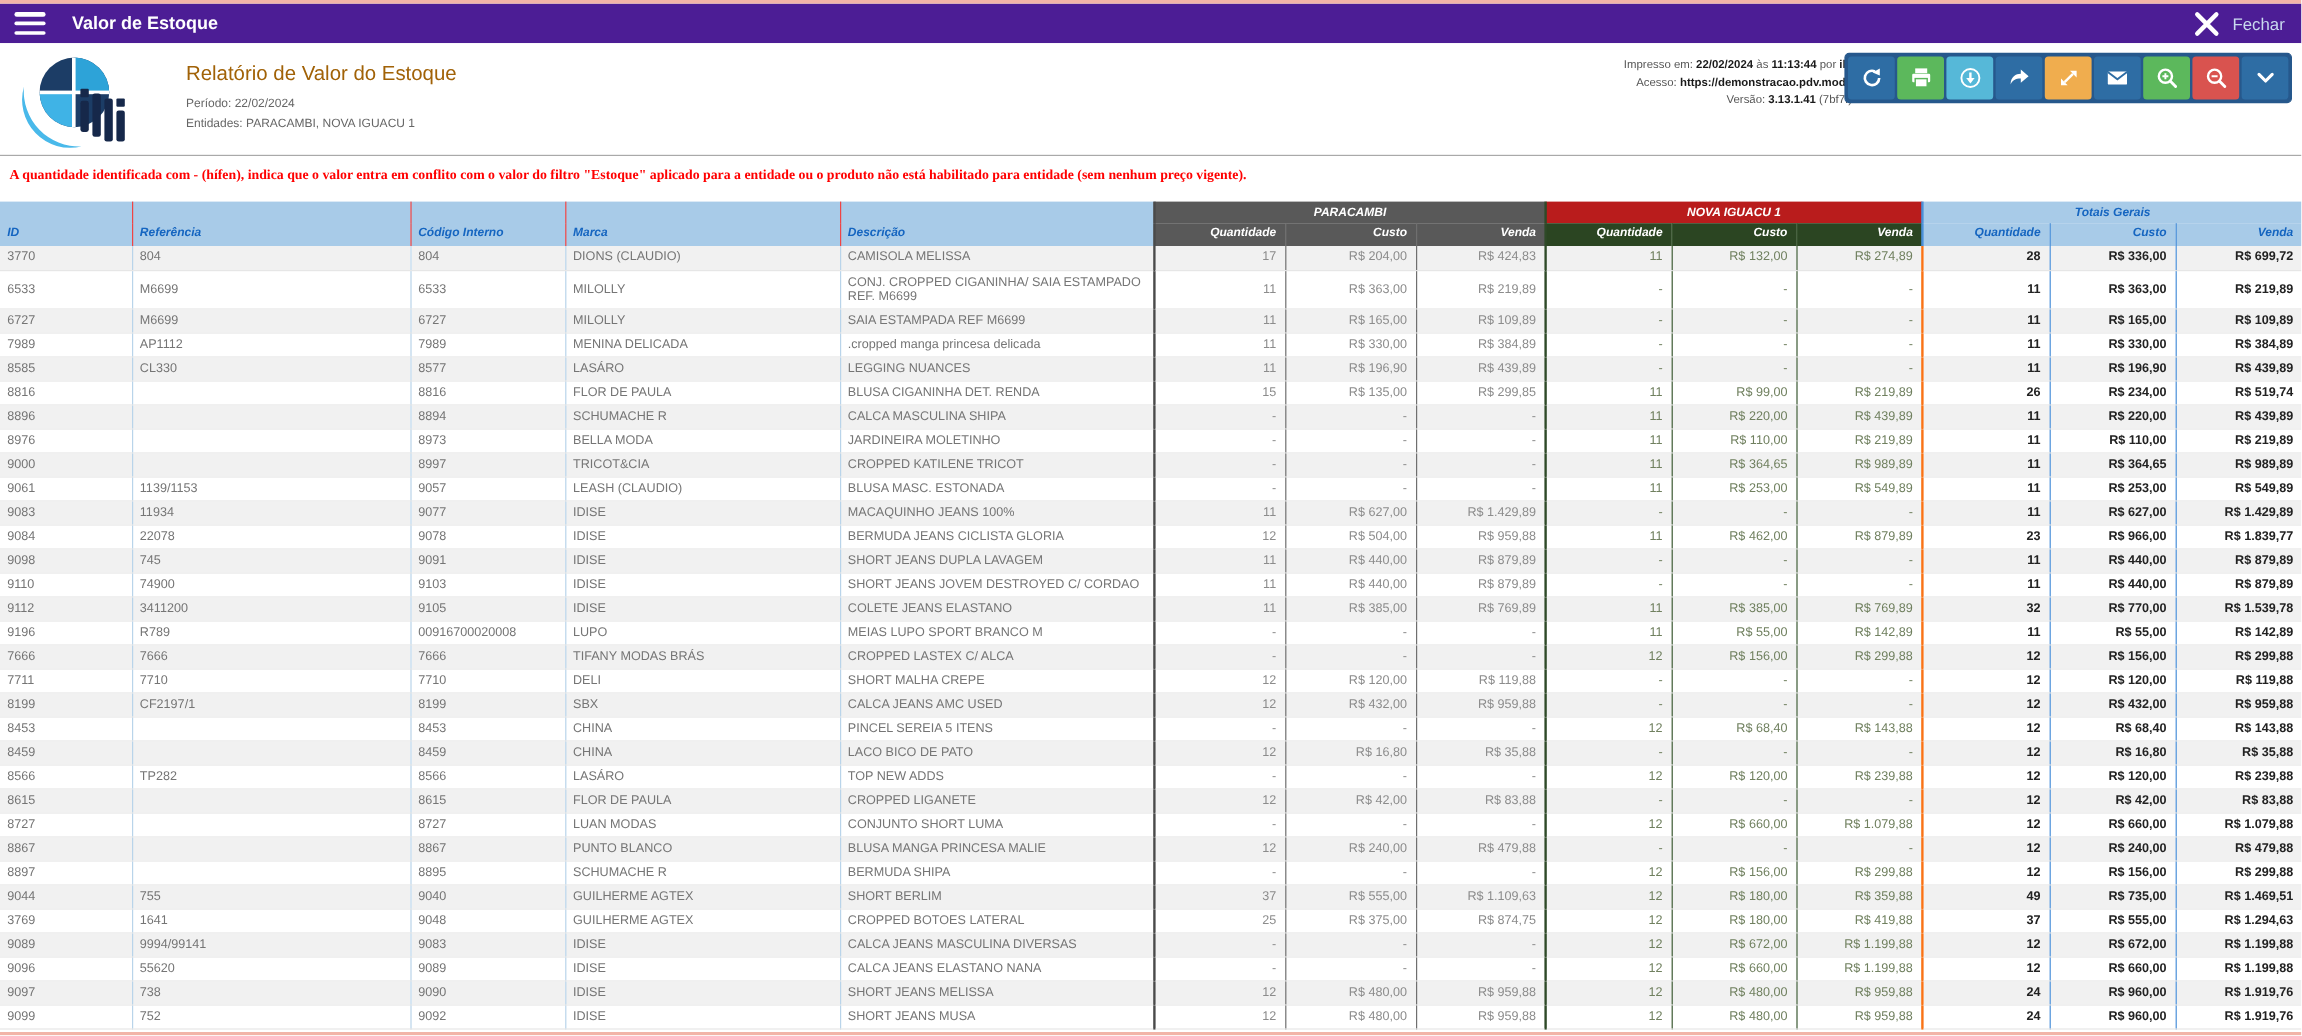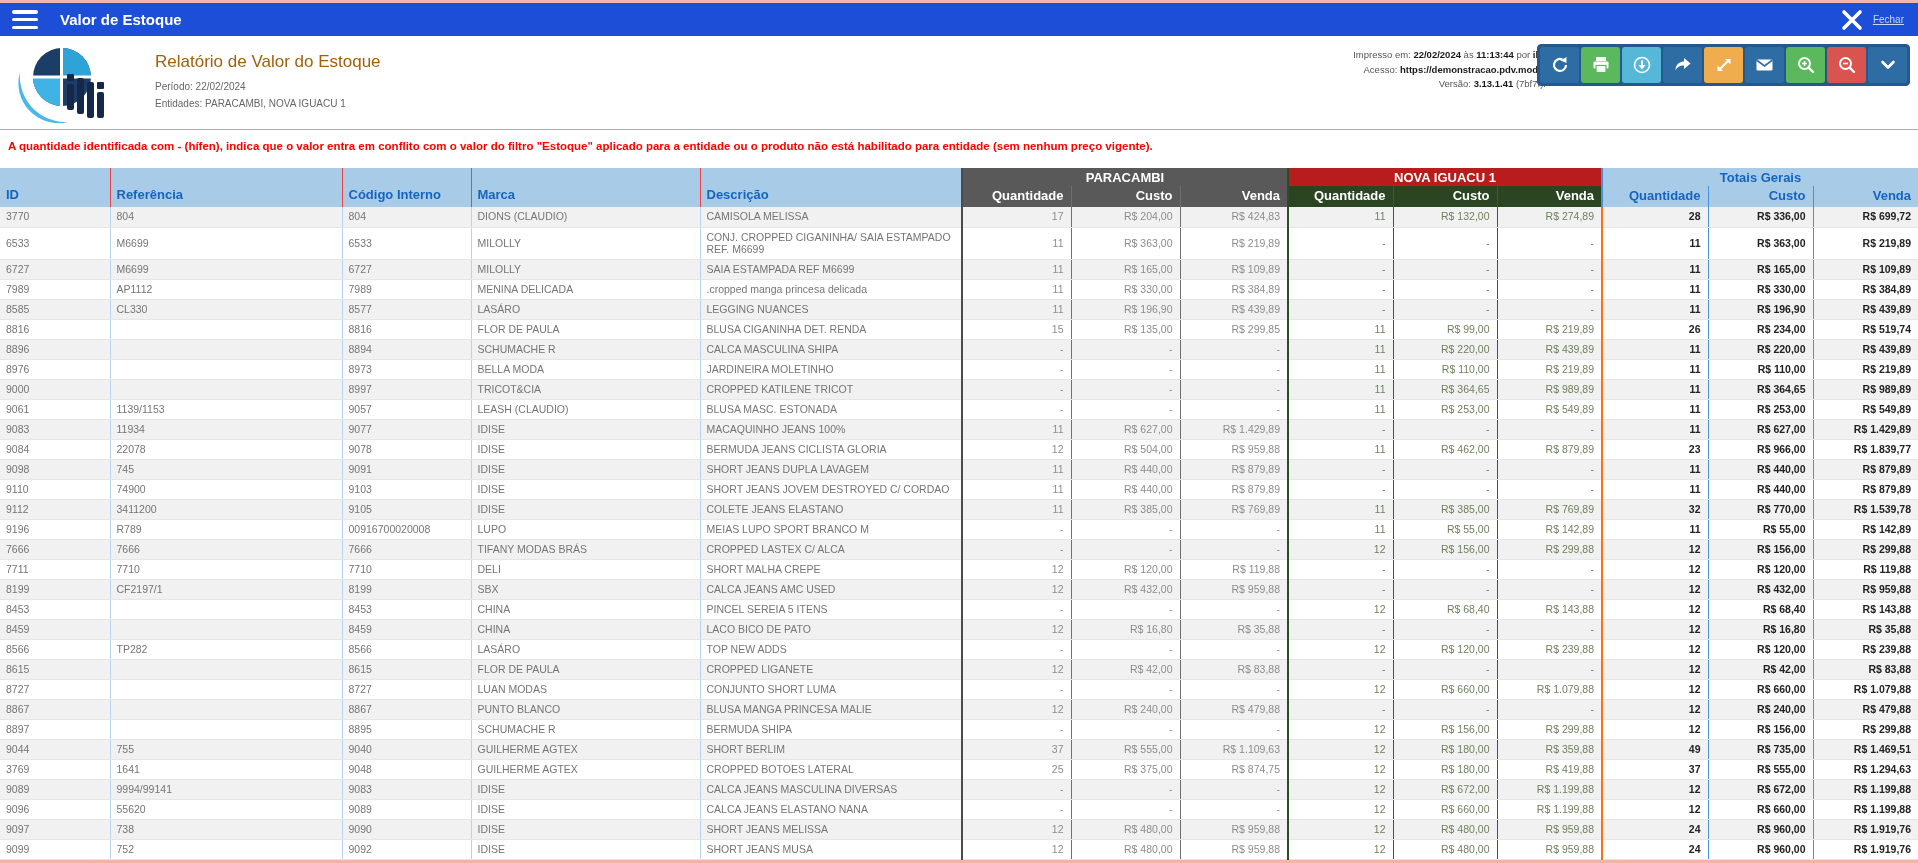--- a/index.html
+++ b/index.html
@@ -2,51 +2,51 @@
 <html><head>
 <meta charset="utf-8">
 <style>
   * { margin:0; padding:0; box-sizing:border-box; }
   html,body { width:1918px; height:863px; background:#fff; font-family:"Liberation Sans", sans-serif; }
   .page { position:relative; width:1918px; height:863px; overflow:hidden; background:#fff; }
   .edge { position:absolute; left:0; right:0; height:3px; background:#f2b4a8; z-index:10; }
   .edge-top { top:0; } .edge-bottom { bottom:0; }
 
   
-  .topbar { position:absolute; top:3px; left:0; right:0; height:33px; background:#1d4ed8; display:flex; align-items:center; padding:0 14px 0 12px; }
+  .topbar { position:absolute; top:3px; left:0; right:0; height:33px; background:#4c1d95; display:flex; align-items:center; padding:0 14px 0 12px; }
   .hamburger { width:26px; height:19px; display:flex; flex-direction:column; justify-content:space-between; cursor:pointer; }
   .hamburger span { display:block; height:3.5px; background:#fff; border-radius:2px; }
   .topbar-title { color:#fff; font-size:15px; font-weight:700; margin-left:22px; }
   .close-area { margin-left:auto; display:flex; align-items:center; gap:9px; cursor:pointer; }
-  .close-label { color:#c9d9ef; font-size:10px;text-decoration:underline; }
+  .close-label { color:#c9d9ef; font-size:14px; }
 
   
   .report-header { position:absolute; top:36px; left:0; right:0; height:93px; background:#fff; }
   .logo { position:absolute; left:12px; top:8px; }
   .titles { position:absolute; left:155px; top:16px; }
   .report-title { font-size:17px; font-weight:400; color:#a16207; }
   .report-sub { font-size:10px; color:#666; margin-top:9px; }
   .report-sub + .report-sub { margin-top:6px; }
   .meta { position:absolute; right:372px; top:12px; text-align:right; font-size:9.5px; color:#555; line-height:1.55; white-space:nowrap; }
   .meta b { color:#1a1a1a; }
   .toolbar { position:absolute; right:8px; top:8px; background:#26588c; border:1px solid #26588c; border-radius:4px; display:flex; gap:2px; padding:2px; }
   .tbtn { width:39px; height:36px; border-radius:3px; display:flex; align-items:center; justify-content:center; cursor:pointer; }
 
   
   .warning-wrap { position:absolute; top:129px; left:0; right:0; border-top:1px solid #a9a9a9; padding:10px 8px 0 8px; }
-  .warning { color:#ff0000; font-size:11.5px; font-weight:700; }
+  .warning { color:#ff0000; font-size:11.5px; font-weight:700;font-family:Liberation Serif, serif; }
 
   
   table { position:absolute; top:168px; left:0; width:1918px; border-collapse:collapse; table-layout:fixed; }
   col.w0{width:110px} col.w1{width:232px} col.w2{width:129px} col.w3{width:229px} col.w4{width:262px}
   col.w5{width:109px} col.w6{width:109px} col.w7{width:108px}
   col.w8{width:105px} col.w9{width:104px} col.w10{width:105px}
   col.w11{width:106px} col.w12{width:105px} col.w13{width:105px}
 
-  thead th { font-size:13px; font-weight:700; }
+  thead th { font-size:10px; font-weight:700;font-style:italic; }
   th.lefthead { background:#a8cbe8; color:#1565c0; text-align:left; vertical-align:bottom; padding:2px 6px 5px 6px; border-right:1px solid #ef4444; }
   th.grp-par { background:#595959; color:#fff; text-align:center; height:18px; border-left:2px solid #4a4a4a; border-right:2px solid #2f4a28; }
   th.grp-ni  { background:#b91c1c; color:#fff; text-align:center; height:18px; border-right:2px solid #4a90d9; }
   th.grp-tot { background:#a8cbe8; color:#1565c0; text-align:center; height:18px; }
   th.sub { text-align:right; padding:2px 7px 4px 2px; height:19px; }
   th.sub-par { background:#595959; color:#fff; border-right:1px solid #6f6f6f; }
   th.sub-par.last { border-right:2px solid #2f4a28; }
   th.sub-par.first { border-left:2px solid #4a4a4a; }
   th.sub-ni { background:#2b4522; color:#fff; border-right:1px solid #3c5a34; }
   th.sub-ni.last { border-right:2px solid #4a90d9; }

